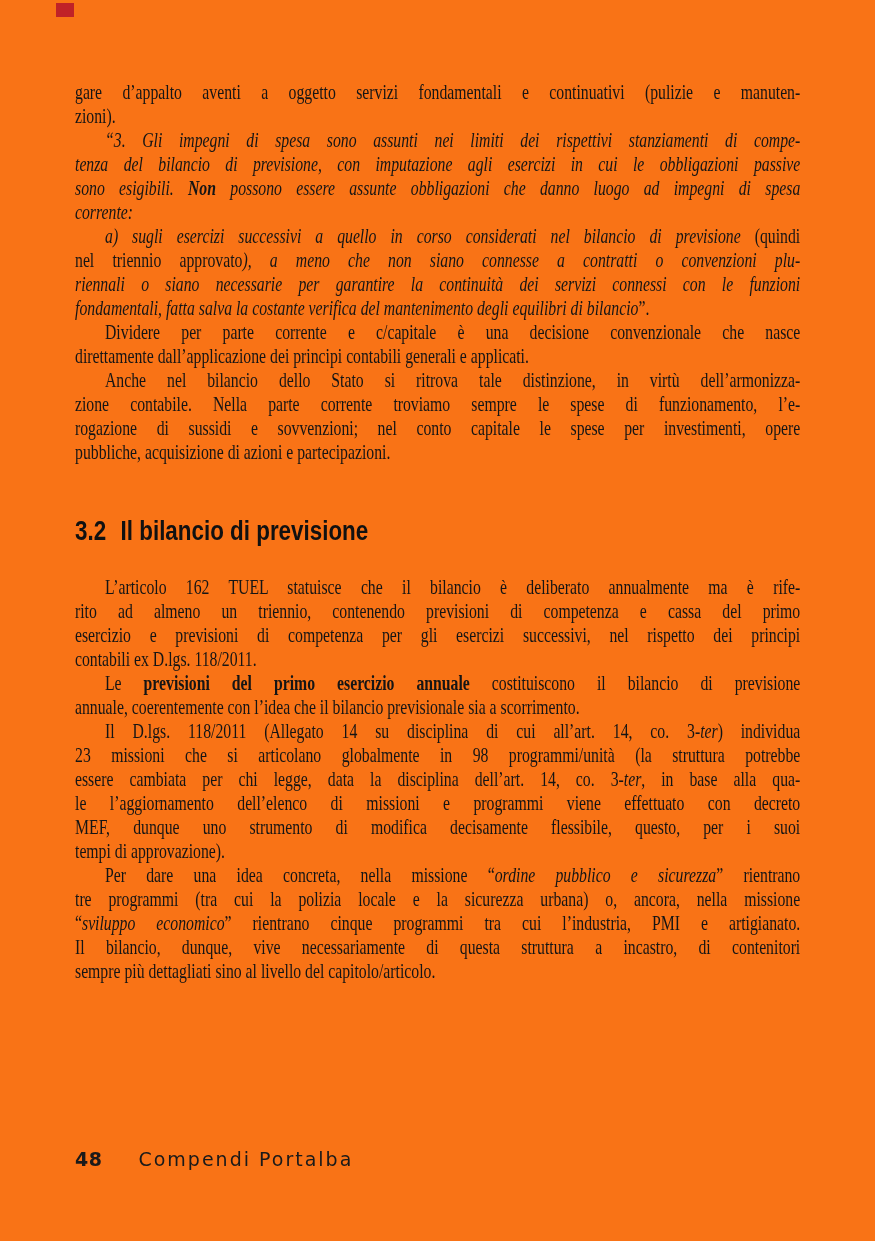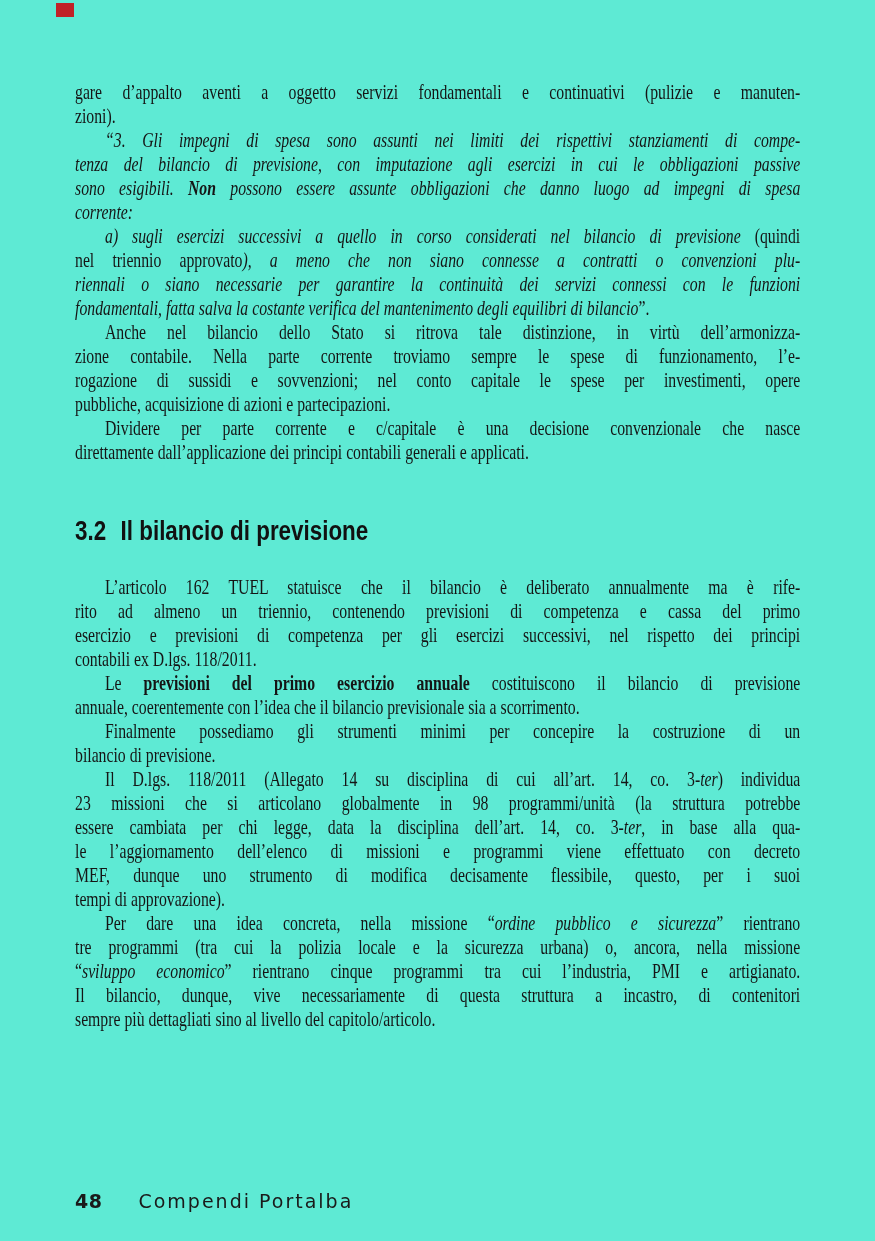--- a/index.html
+++ b/index.html
@@ -1,20 +1,20 @@
 <!DOCTYPE html>
 <html lang="it"><head>
 <meta charset="utf-8">
 <style>
   html, body { margin: 0; padding: 0; background: #ffffff; }
   .page {
     position: relative;
     width: 875px;
     height: 1241px;
-    background: #5eead4;
+    background: #f97316;
     overflow: hidden;
     color: #151515;
     font-family: "Liberation Serif", "DejaVu Serif", serif;
   }
   .red-marker {
     position: absolute;
     left: 56px; top: 3px;
     width: 18px; height: 14px;
   }
   .content {
@@ -48,21 +48,21 @@
     font-weight: bold;
     font-size: 28px;
     color: #111;
     transform: scaleX(0.80);
     transform-origin: 0 50%;
     white-space: nowrap;
   }
   .heading .sec-title { margin-left: 18px; }
   .footer {
     position: absolute;
-    left: 75px; top: 1189px;
+    left: 75px; top: 1147px;
     font-family: "DejaVu Sans", "Liberation Sans", sans-serif;
     font-size: 19px;
     line-height: 24px;
     color: #1a1a1a;
     white-space: nowrap;
   }
   .footer .pagenum { font-weight: bold; letter-spacing: 0.5px; }
   .footer .book { margin-left: 36px; letter-spacing: 2px; }
 </style>
 </head>
@@ -84,49 +84,45 @@
           <div class="line"><span class="it">sono esigibili. </span><span class="it bd">Non</span><span class="it"> possono essere assunte obbligazioni che danno luogo ad impegni di spesa</span></div>
           <div class="line last"><span class="it">corrente:</span></div>
         </div>
         <div class="para indent">
           <div class="line"><span class="it">a) sugli esercizi successivi a quello in corso considerati nel bilancio di previsione </span><span>(quindi</span></div>
           <div class="line"><span>nel triennio approvato</span><span class="it">), a meno che non siano connesse a contratti o convenzioni plu-</span></div>
           <div class="line"><span class="it">riennali o siano necessarie per garantire la continuità dei servizi connessi con le funzioni</span></div>
           <div class="line last"><span class="it">fondamentali, fatta salva la costante verifica del mantenimento degli equilibri di bilancio</span><span>”.</span></div>
         </div>
         <div class="para indent">
+          <div class="line"><span>Dividere per parte corrente e c/capitale è una decisione convenzionale che nasce</span></div>
+          <div class="line last"><span>direttamente dall’applicazione dei principi contabili generali e applicati.</span></div>
+        </div>
+        <div class="para indent">
           <div class="line"><span>Anche nel bilancio dello Stato si ritrova tale distinzione, in virtù dell’armonizza-</span></div>
           <div class="line"><span>zione contabile. Nella parte corrente troviamo sempre le spese di funzionamento, l’e-</span></div>
           <div class="line"><span>rogazione di sussidi e sovvenzioni; nel conto capitale le spese per investimenti, opere</span></div>
           <div class="line last"><span>pubbliche, acquisizione di azioni e partecipazioni.</span></div>
-        </div>
-        <div class="para indent">
-          <div class="line"><span>Dividere per parte corrente e c/capitale è una decisione convenzionale che nasce</span></div>
-          <div class="line last"><span>direttamente dall’applicazione dei principi contabili generali e applicati.</span></div>
         </div>
       </div>
 
     <div class="heading">
       <span class="sec-num">3.2</span><span class="sec-title">Il bilancio di previsione</span>
     </div>
 
     <div id="body-bottom">
         <div class="para indent">
           <div class="line"><span>L’articolo 162 TUEL statuisce che il bilancio è deliberato annualmente ma è rife-</span></div>
           <div class="line"><span>rito ad almeno un triennio, contenendo previsioni di competenza e cassa del primo</span></div>
           <div class="line"><span>esercizio e previsioni di competenza per gli esercizi successivi, nel rispetto dei principi</span></div>
           <div class="line last"><span>contabili ex D.lgs. 118/2011.</span></div>
         </div>
         <div class="para indent">
           <div class="line"><span>Le </span><span class="bd">previsioni del primo esercizio annuale</span><span> costituiscono il bilancio di previsione</span></div>
           <div class="line last"><span>annuale, coerentemente con l’idea che il bilancio previsionale sia a scorrimento.</span></div>
-        </div>
-        <div class="para indent">
-          <div class="line"><span>Finalmente possediamo gli strumenti minimi per concepire la costruzione di un</span></div>
-          <div class="line last"><span>bilancio di previsione.</span></div>
         </div>
         <div class="para indent">
           <div class="line"><span>Il D.lgs. 118/2011 (Allegato 14 su disciplina di cui all’art. 14, co. 3-</span><span class="it">ter</span><span>) individua</span></div>
           <div class="line"><span>23 missioni che si articolano globalmente in 98 programmi/unità (la struttura potrebbe</span></div>
           <div class="line"><span>essere cambiata per chi legge, data la disciplina dell’art. 14, co. 3-</span><span class="it">ter</span><span>, in base alla qua-</span></div>
           <div class="line"><span>le l’aggiornamento dell’elenco di missioni e programmi viene effettuato con decreto</span></div>
           <div class="line"><span>MEF, dunque uno strumento di modifica decisamente flessibile, questo, per i suoi</span></div>
           <div class="line last"><span>tempi di approvazione).</span></div>
         </div>
         <div class="para indent">

